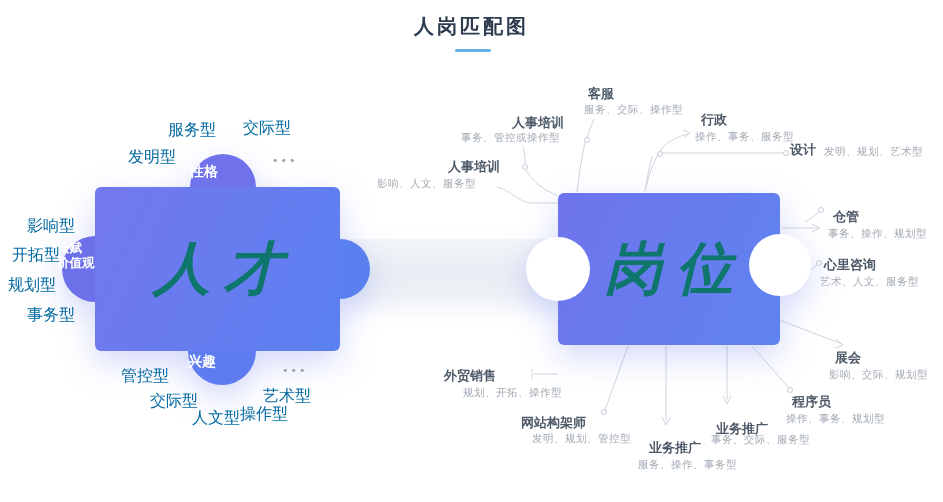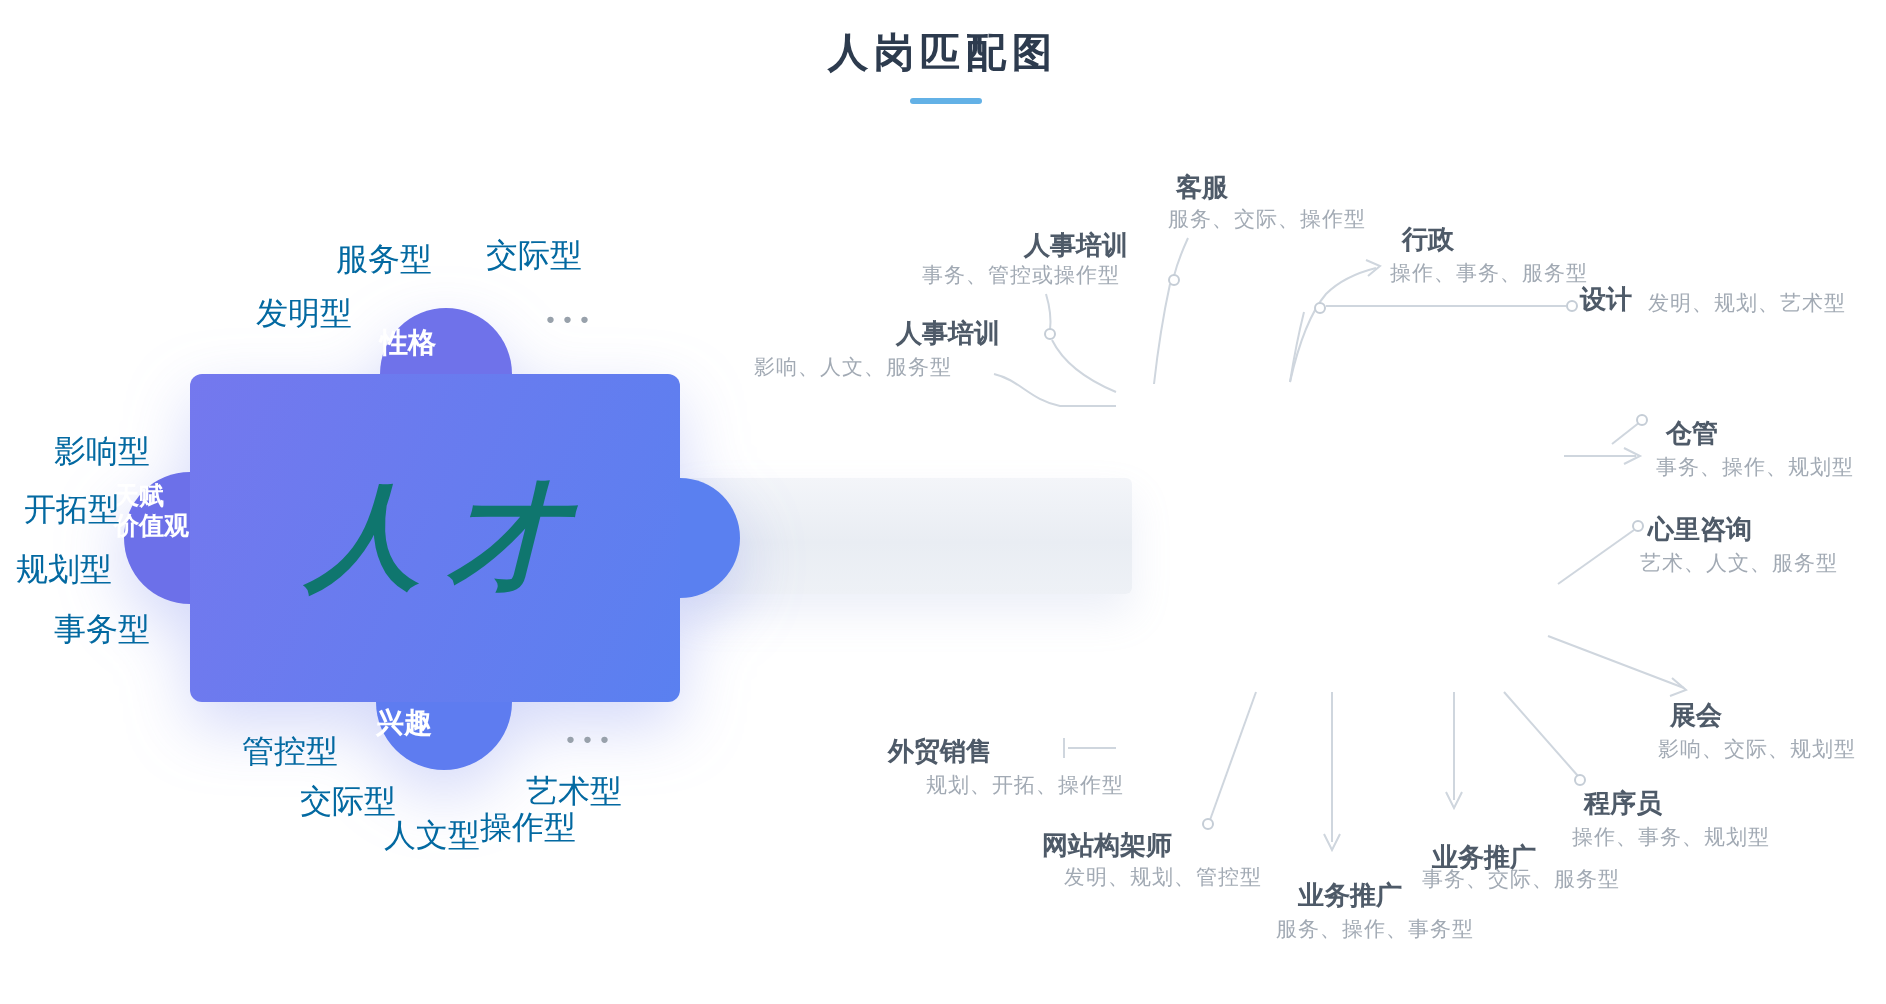--- a/index.html
+++ b/index.html
@@ -101,20 +101,26 @@
     <div class="pbody pbody-left"></div>
     <span class="bump-label lbl-top">性格</span>
     <span class="bump-label lbl-left">
       <span>天赋</span>
       <span>价值观</span>
     </span>
     <span class="bump-label lbl-bottom">兴趣</span>
     <div class="piece-title">人才</div>
   </div>
 
+  <div class="piece piece-right">
+    <div class="pbody pbody-right"></div>
+    <div class="notch notch-left"></div>
+    <div class="notch notch-right"></div>
+    <div class="piece-title">岗位</div>
+  </div>
 
   <span class="trait" style="left:168px;top:120px">服务型</span>
   <span class="trait" style="left:243px;top:118px">交际型</span>
   <span class="trait" style="left:128px;top:147px">发明型</span>
   <span class="trait dots" style="left:272px;top:154px">•••</span>
   <span class="trait" style="left:27px;top:216px">影响型</span>
   <span class="trait" style="left:12px;top:245px">开拓型</span>
   <span class="trait" style="left:8px;top:275px">规划型</span>
   <span class="trait" style="left:27px;top:305px">事务型</span>
   <span class="trait" style="left:121px;top:366px">管控型</span>

